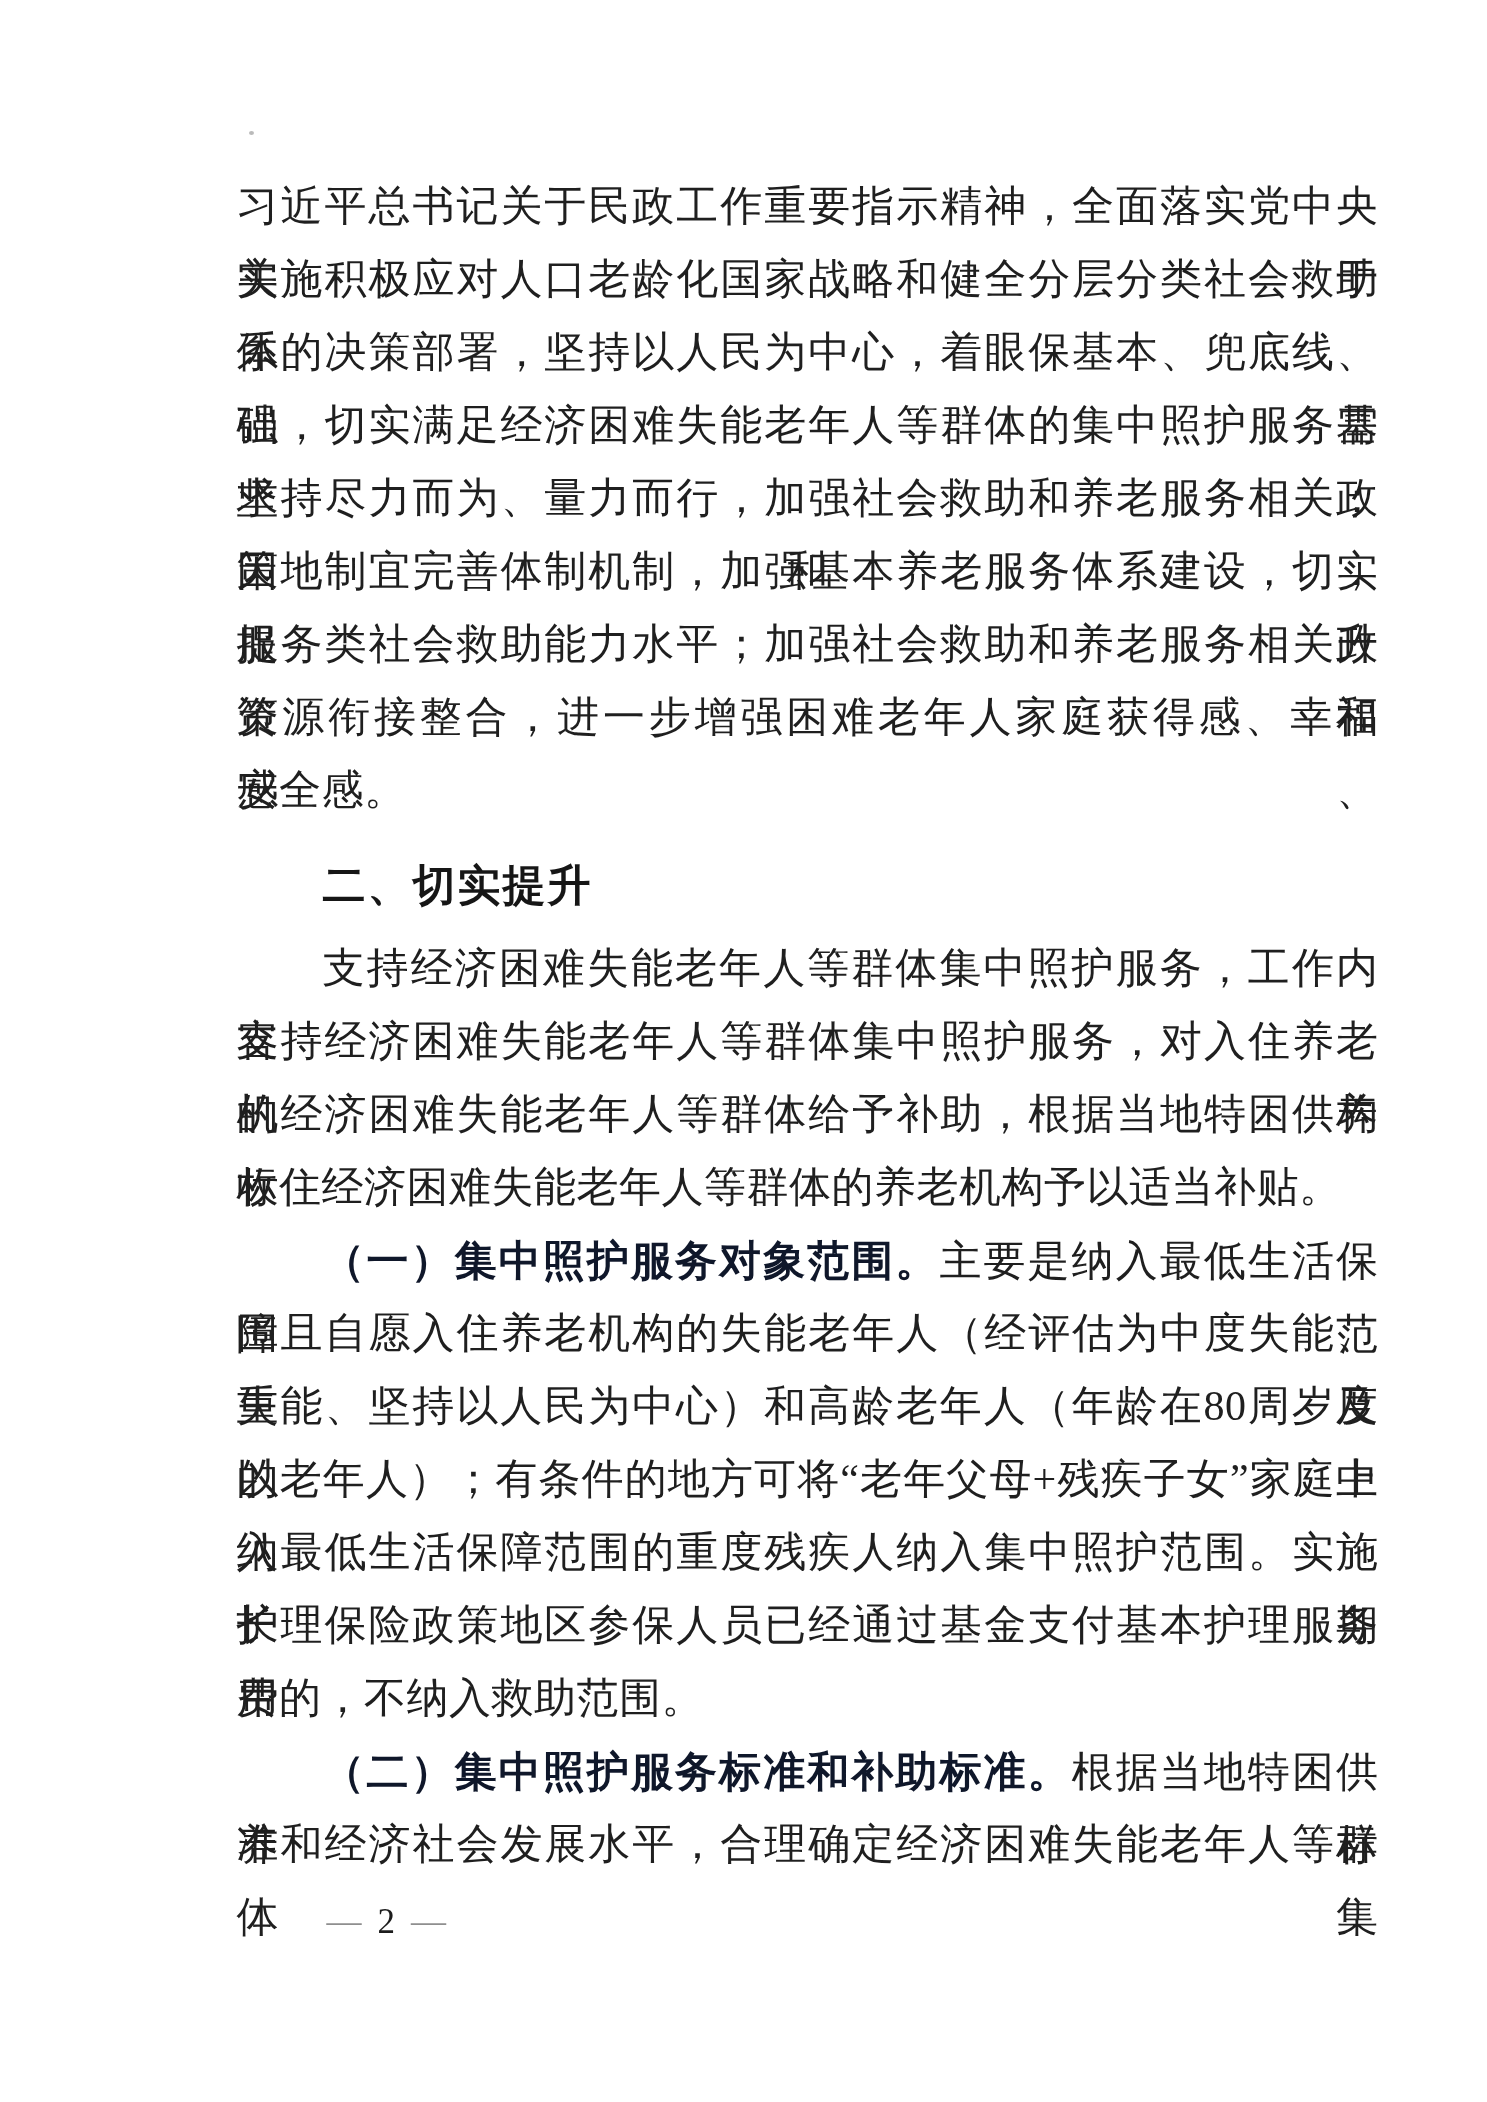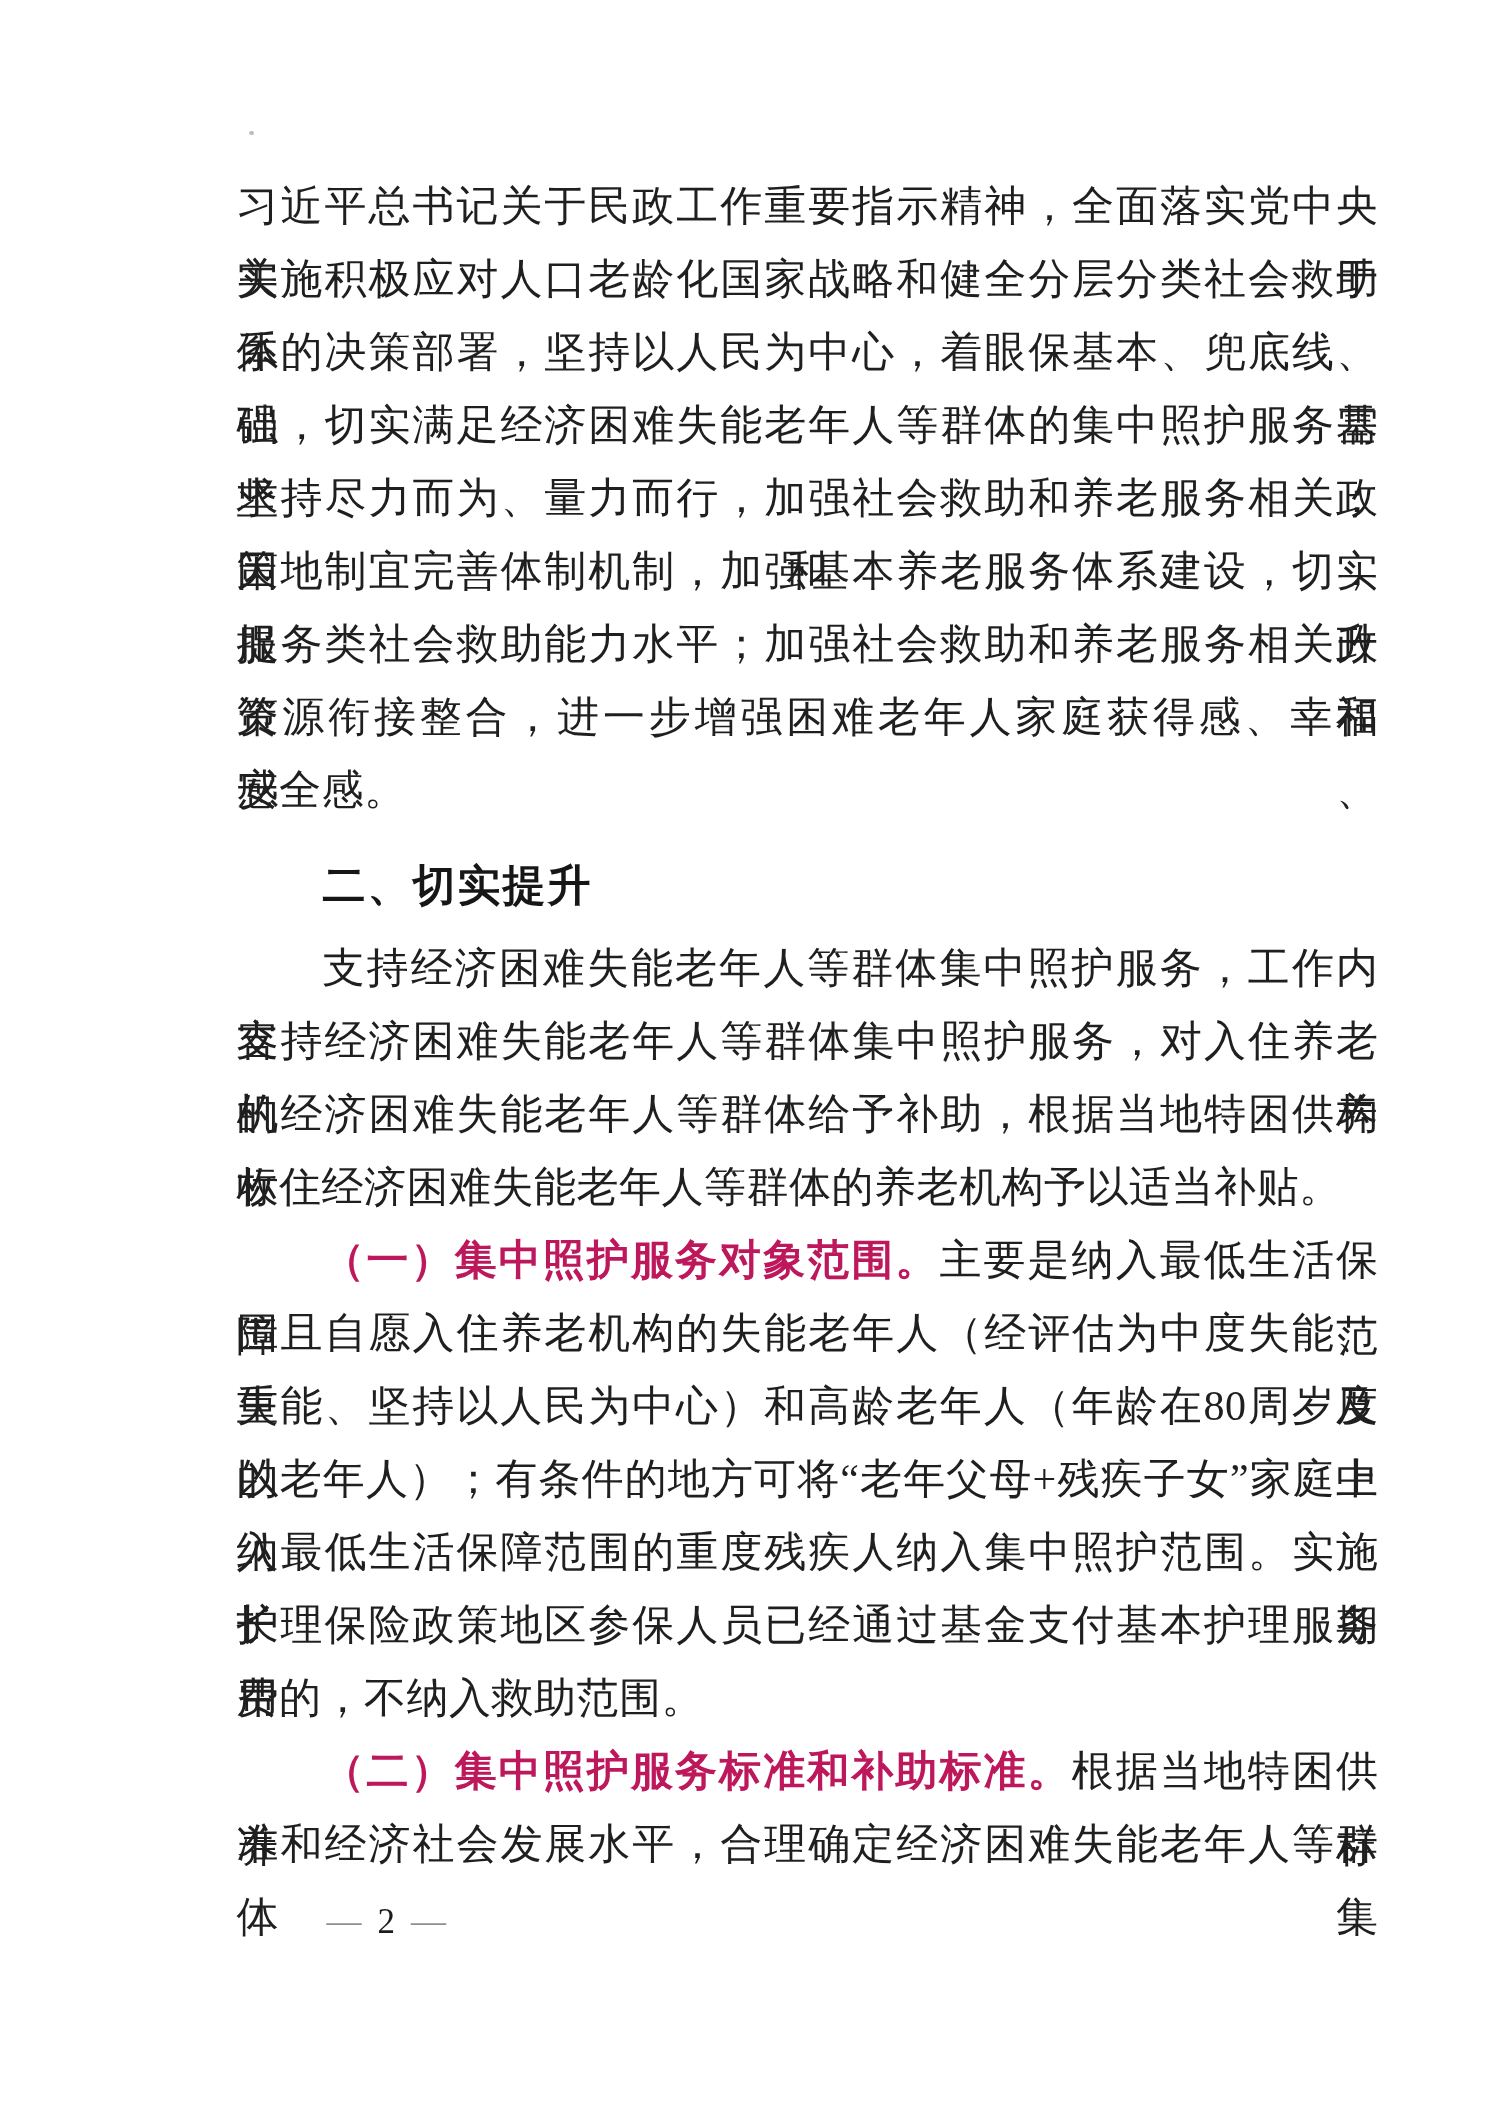--- a/index.html
+++ b/index.html
@@ -45,23 +45,23 @@
     height: 73px;
     line-height: 73px;
     font-size: 43px;
     font-family: "Liberation Sans", sans-serif;
     font-weight: 700;
     color: #161616;
     text-indent: 86px;
     letter-spacing: 2px;
   }
   .lead {
-    font-family: Liberation Mono, monospace;
+    font-family: Liberation Sans, sans-serif;
     font-weight: 700;
-    color: #be185d;
+    color: #0f172a;
   }
   .page-footer {
     position: absolute;
     top: 1898px;
     left: 238px;
     font-size: 35px;
     line-height: 48px;
     font-family: "Liberation Serif", serif;
     color: #1c1c1c;
   }

